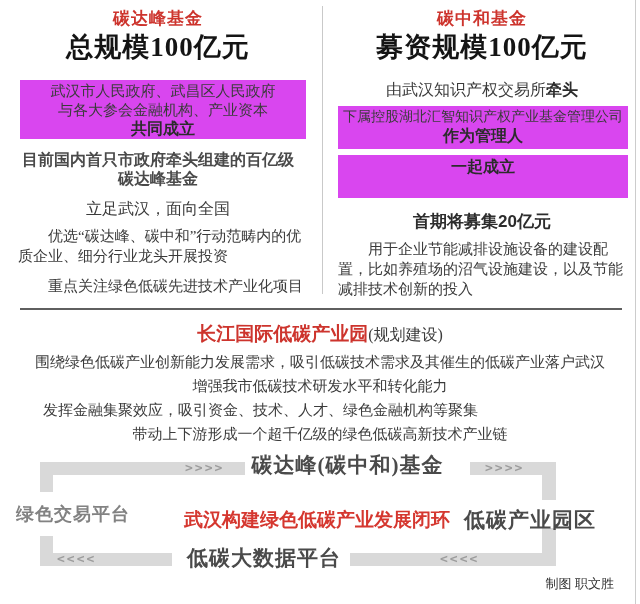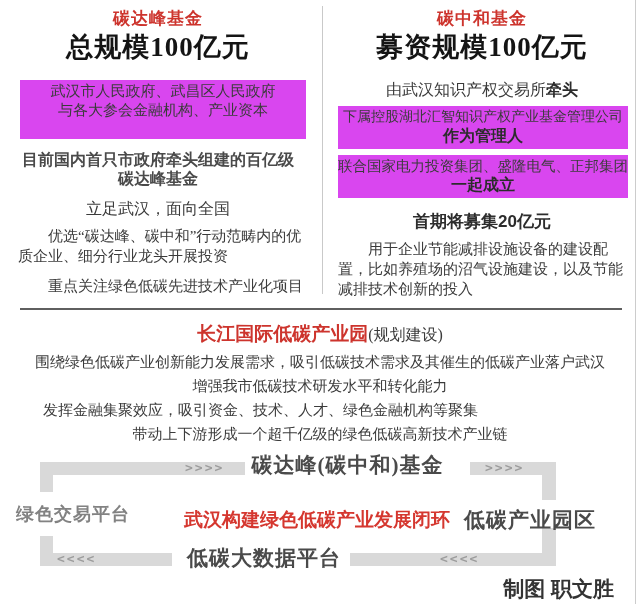--- a/index.html
+++ b/index.html
@@ -20,32 +20,33 @@
   
   .vline{width:1px;background:#c9c9c9;}
   .hline{height:2px;background:#5f5f5f;}
   .edge{width:1px;background:#cccccc;}
   
   .bar{background:#d9d9d9;}
   .chev{color:#9c9c9c;font-weight:bold;font-size:13px;letter-spacing:2px;font-family:"DejaVu Sans Mono","Liberation Mono",monospace;}
   .cyc-label{font-family:"Liberation Serif","DejaVu Serif",serif;font-weight:bold;color:#4a4a4a;font-size:21px;letter-spacing:1px;}
   .cyc-left{color:#828282;font-size:18px;text-align:right;}
   .cyc-center{color:#d5372f;font-weight:bold;font-size:19px;font-family:"Liberation Sans","DejaVu Sans",sans-serif;}
-  .credit{font-weight:bold;color:#333;font-size:21px;}
+  .credit{font-weight:normal;color:#333;font-size:13px;}
 </style>
 </head>
 <body>
 
 <div class="abs center red-title" style="left:8px;top:7px;width:300px;">碳达峰基金</div>
 
 <div class="abs center headline" style="left:8px;top:29px;width:300px;">总规模100亿元</div>
 
 <div class="abs graybox center" style="left:20px;top:80px;width:286px;height:57px;padding-top:2px;">
   <div class="kai">武汉市人民政府、武昌区人民政府</div>
   <div class="kai">与各大参会金融机构、产业资本</div>
+  <div class="boldsans" style="font-size:16px;line-height:18px;">共同成立</div>
 </div>
 
 <div class="abs center boldsans" style="left:8px;top:150px;width:300px;font-size:16px;line-height:19px;color:#4a4a4a;">
   <div>目前国内首只市政府牵头组建的百亿级</div>
   <div>碳达峰基金</div>
 </div>
 
 <div class="abs center kai kai16" style="left:8px;top:199px;width:300px;">立足武汉，面向全国</div>
 
 <div class="abs kai para" style="left:18px;top:226px;width:286px;">优选“碳达峰、碳中和”行动范畴内的优质企业、细分行业龙头开展投资</div>
@@ -59,21 +60,20 @@
 <div class="abs center" style="left:332px;top:80px;width:300px;">
   <span class="kai kai16">由武汉知识产权交易所</span><span class="boldsans" style="font-size:16px;">牵头</span>
 </div>
 
 <div class="abs graybox center" style="left:338px;top:106px;width:290px;height:41px;padding-top:2px;">
   <div class="kai" style="font-size:14px;line-height:18px;">下属控股湖北汇智知识产权产业基金管理公司</div>
   <div class="boldsans" style="font-size:16px;line-height:19px;">作为管理人</div>
 </div>
 
 <div class="abs graybox center" style="left:338px;top:155px;width:290px;height:41px;padding-top:2px;">
-  <div class="kai" style="font-size:14.5px;line-height:18px;">联合国家电力投资集团、盛隆电气、正邦集团</div>
   <div class="boldsans" style="font-size:16px;line-height:19px;">一起成立</div>
 </div>
 
 <div class="abs center boldsans" style="left:332px;top:210px;width:300px;font-size:17px;">首期将募集20亿元</div>
 
 <div class="abs kai para" style="left:338px;top:239px;width:290px;">用于企业节能减排设施设备的建设配置，比如养殖场的沼气设施建设，以及节能减排技术创新的投入</div>
 
 <div class="abs vline" style="left:322px;top:6px;height:288px;"></div>
 <div class="abs hline" style="left:20px;top:308px;width:602px;"></div>
 <div class="abs edge" style="left:635px;top:0;height:604px;"></div>

